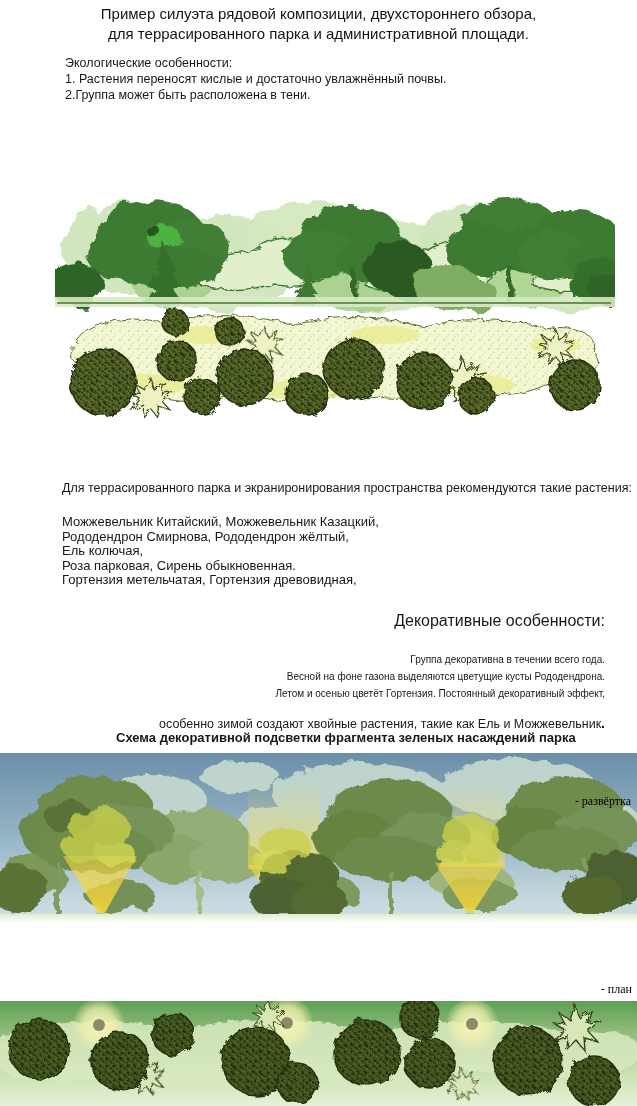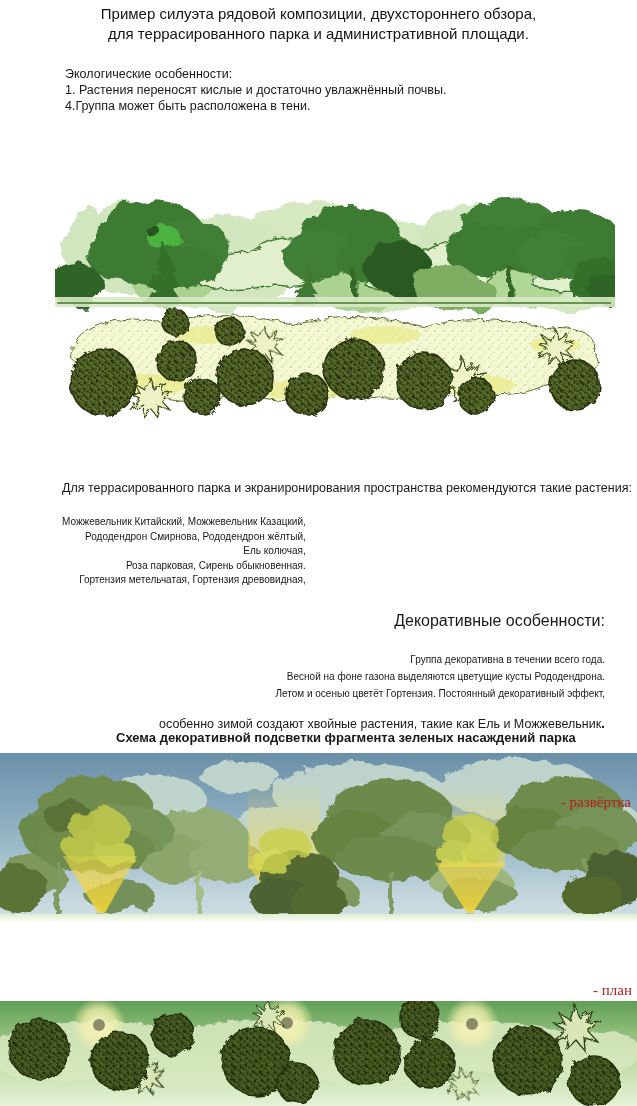--- a/index.html
+++ b/index.html
@@ -1,28 +1,28 @@
 <!DOCTYPE html>
 <html><head>
 <meta charset="utf-8">
 <style>
   html,body{margin:0;padding:0;background:#fff;}
   .page{position:relative;width:637px;height:1106px;background:#ffffff;overflow:hidden;
         font-family:"Liberation Sans",sans-serif;color:#181818;}
   .title{position:absolute;top:4px;left:0;width:100%;text-align:center;
          font-size:15px;line-height:20px;color:#141414;}
-  .eco{position:absolute;top:66px;left:65px;font-size:12.5px;line-height:16px;}
+  .eco{position:absolute;top:55px;left:65px;font-size:12.5px;line-height:16px;}
   .intro{position:absolute;top:481px;left:62px;font-size:12.5px;text-align:center;}
-  .plants{position:absolute;top:515px;left:62px;font-size:10px;line-height:14.6px;text-align:right;}
+  .plants{position:absolute;top:515px;left:62px;font-size:13px;line-height:14.6px;}
   .deco-head{position:absolute;top:612px;right:32px;font-size:16px;text-align:right;}
   .deco-lines{position:absolute;top:652px;right:32px;font-size:10px;line-height:16.8px;text-align:right;}
   .deco-last{position:absolute;top:715px;right:32px;font-size:12.5px;text-align:right;}
   .deco-last b{font-size:14px;}
   .scheme-caption{position:absolute;top:730px;left:116px;font-size:13px;font-weight:bold;}
-  .lbl{position:absolute;font-family:"Liberation Serif",serif;font-size:15px;color:#b91c1c;}
+  .lbl{position:absolute;font-family:"Liberation Serif",serif;font-size:12px;color:#000000;}
   .lbl-elev{top:794px;right:6px;}
   .lbl-plan{top:982px;right:5px;}
   .illu{position:absolute;}
   .illu svg{display:block;}
   #illu-row{left:55px;top:185px;}
   #illu-elev{left:0;top:753px;}
   #illu-plan{left:0;top:1001px;}
 </style>
 </head>
 <body>
@@ -30,21 +30,21 @@
 <div class="page">
 
   <div class="title">
     <div>Пример силуэта рядовой композиции,  двухстороннего обзора,</div>
     <div>для террасированного парка и административной площади.</div>
   </div>
 
   <div class="eco">
     <div>Экологические особенности:</div>
     <div>1. Растения переносят кислые и достаточно увлажнённый почвы.</div>
-    <div>4.Группа может быть расположена в тени.</div>
+    <div>2.Группа может быть расположена в тени.</div>
   </div>
 
   <div class="illu" id="illu-row">
     <svg width="560" height="235" viewBox="0 0 560 235" xmlns="http://www.w3.org/2000/svg">
       <defs>
         <filter id="rg1" x="-20%" y="-20%" width="140%" height="140%">
           <feTurbulence type="fractalNoise" baseFrequency="0.05" numOctaves="4" result="n"></feTurbulence>
           <feDisplacementMap in="SourceGraphic" in2="n" scale="14"></feDisplacementMap>
         </filter>
         <filter id="rg2" x="-20%" y="-20%" width="140%" height="140%">

